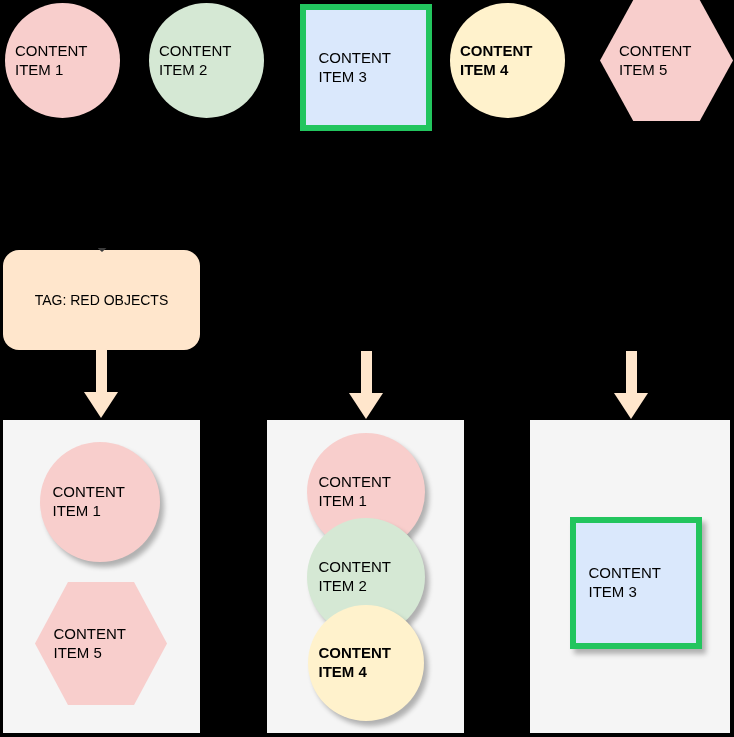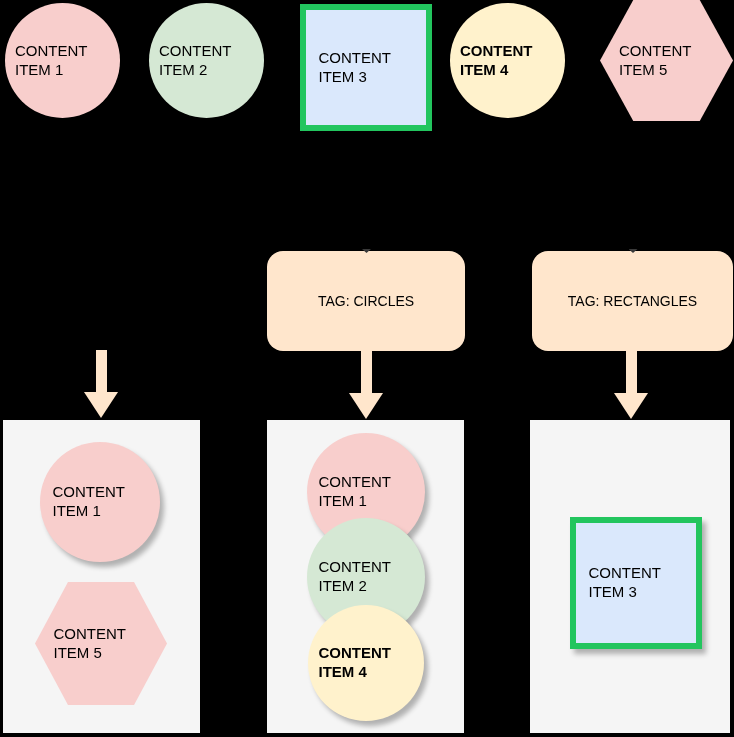--- a/index.html
+++ b/index.html
@@ -77,30 +77,26 @@
   </div>
 
   <div class="shape circle yellow" style="left:450px;top:3px;width:115px;height:115px;">
     <span class="lbl">CONTENT ITEM 4</span>
   </div>
 
   <div class="shape hexagon pink" style="left:600px;top:0px;width:133px;height:121px;">
     <span class="lbl">CONTENT ITEM 5</span>
   </div>
 
-
-  <div class="tag" style="left:267px;top:251px;width:198px;height:100px;">
+  <div class="tag" style="left:3px;top:250px;width:197px;height:100px;">
     <span class="tip"></span>
-    <span>TAG: CIRCLES</span>
+    <span>TAG: RED OBJECTS</span>
   </div>
 
-  <div class="tag" style="left:532px;top:251px;width:201px;height:100px;">
-    <span class="tip"></span>
-    <span>TAG: RECTANGLES</span>
-  </div>
+
 
   <div class="arrow" style="left:84px;top:350px;width:34px;">
     <div class="stem"></div>
     <div class="head"></div>
   </div>
 
   <div class="arrow" style="left:349px;top:351px;width:34px;">
     <div class="stem"></div>
     <div class="head"></div>
   </div>

